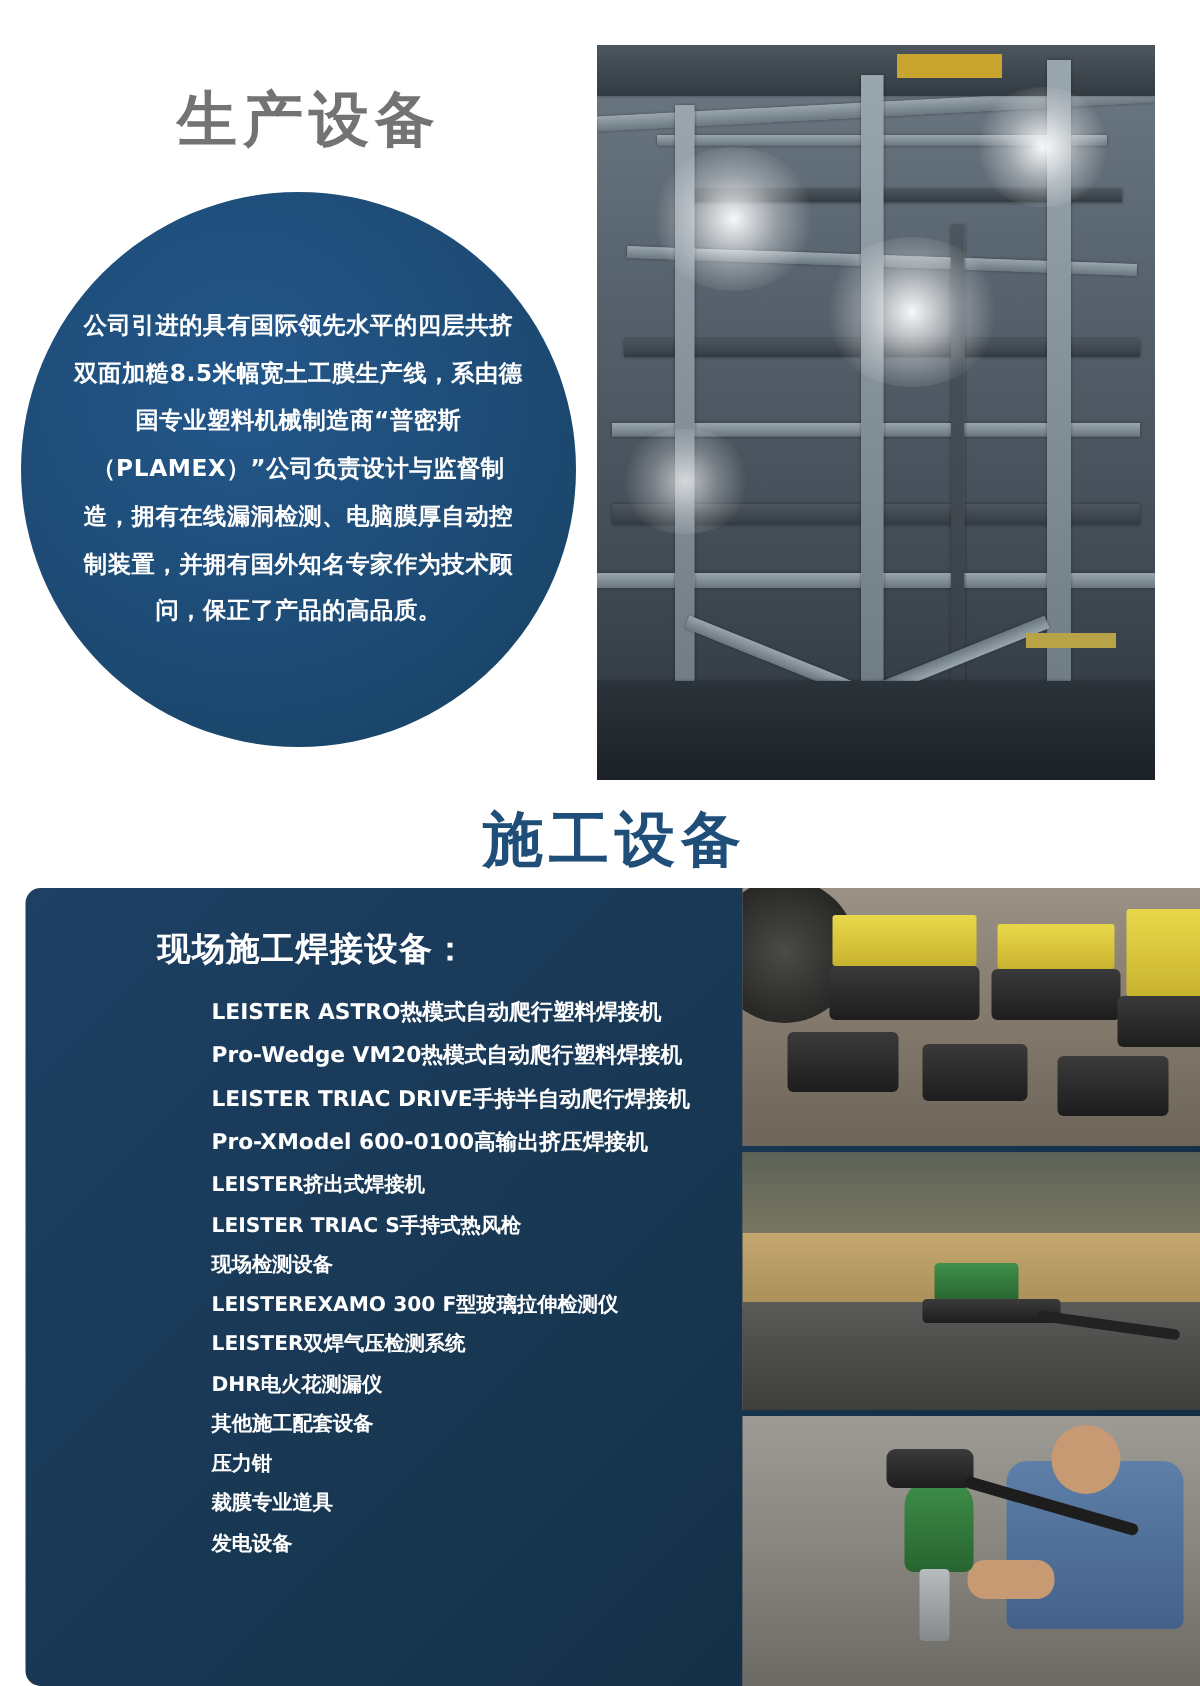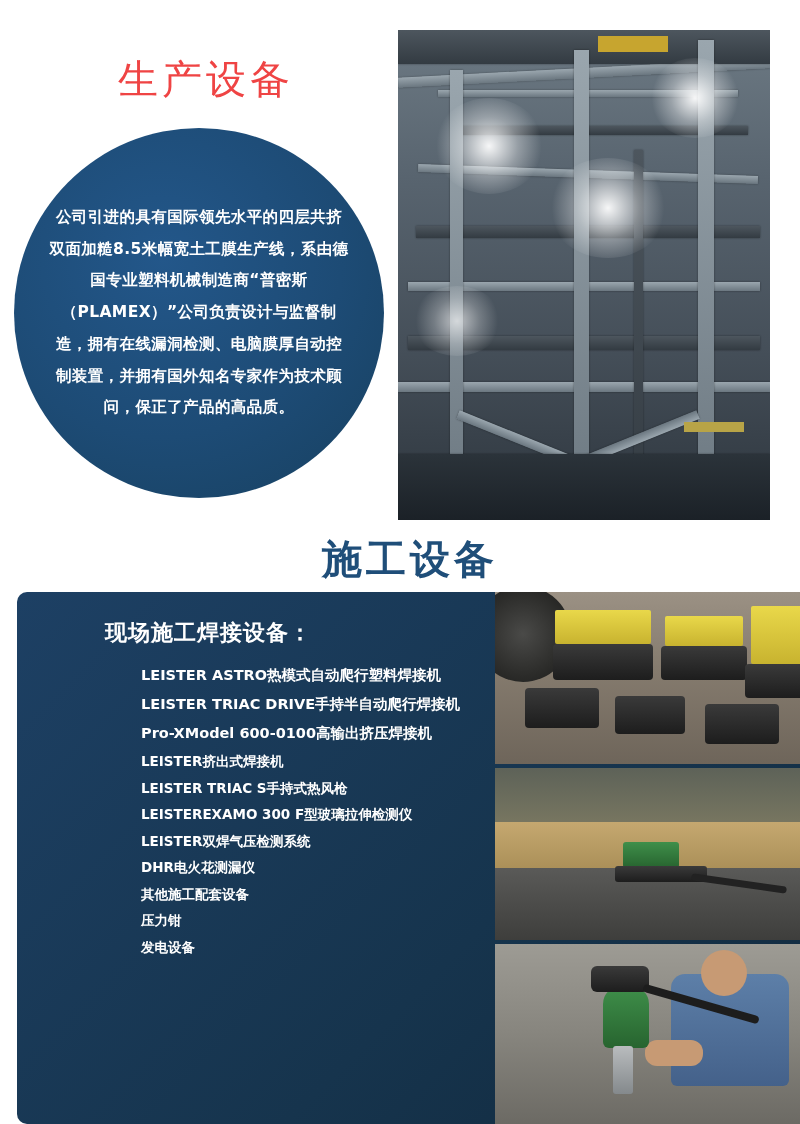--- a/index.html
+++ b/index.html
@@ -30,23 +30,23 @@
     left: 0; top: 0;
     width: 398px;
     height: 592px;
     background: #ffffff;
   }
   .section-title-dark {
     position: absolute;
     left: 118px;
     top: 52px;
     font-size: 40px;
-    font-weight: normal;
+    font-weight: bold;
     letter-spacing: 4px;
-    color: #ef4444;
+    color: #737373;
     font-family: "DejaVu Sans", "Liberation Sans", sans-serif;
     text-align: center;
   }
 
   .blue-circle {
     position: absolute;
     left: 14px;
     top: 128px;
     width: 370px;
     height: 370px;
@@ -232,29 +232,32 @@
 
     <div class="section-title-blue">施工设备</div>
   </div>
 
   <div class="bottom-section">
 
     <div class="bottom-left">
       <div class="weld-heading">现场施工焊接设备：</div>
       <ul class="weld-list">
         <li>LEISTER ASTRO热模式自动爬行塑料焊接机</li>
+        <li>Pro-Wedge VM20热模式自动爬行塑料焊接机</li>
         <li>LEISTER TRIAC DRIVE手持半自动爬行焊接机</li>
         <li>Pro-XModel 600-0100高输出挤压焊接机</li>
         <li class="small">LEISTER挤出式焊接机</li>
         <li class="small">LEISTER TRIAC S手持式热风枪</li>
+        <li class="small">现场检测设备</li>
         <li class="small">LEISTEREXAMO 300 F型玻璃拉伸检测仪</li>
         <li class="small">LEISTER双焊气压检测系统</li>
         <li class="small">DHR电火花测漏仪</li>
         <li class="small">其他施工配套设备</li>
         <li class="small">压力钳</li>
+        <li class="small">裁膜专业道具</li>
         <li class="small">发电设备</li>
       </ul>
     </div>
 
     <div class="photo-col">
 
       <div class="photo photo-welders">
         <div class="ground" style="top:0;height:172px;background:linear-gradient(180deg,#9b9184 0%,#857b6e 45%,#6e655a 100%);"></div>
         <div class="tire" style="left:-20px;top:-6px;width:96px;height:96px;"></div>
         <div class="machine yellow-box" style="left:60px;top:18px;width:96px;height:34px;"></div>

